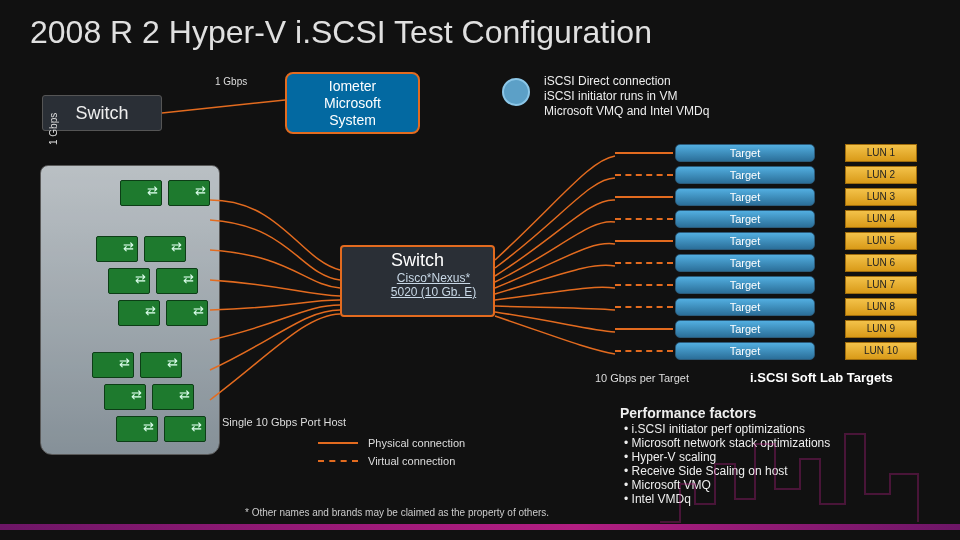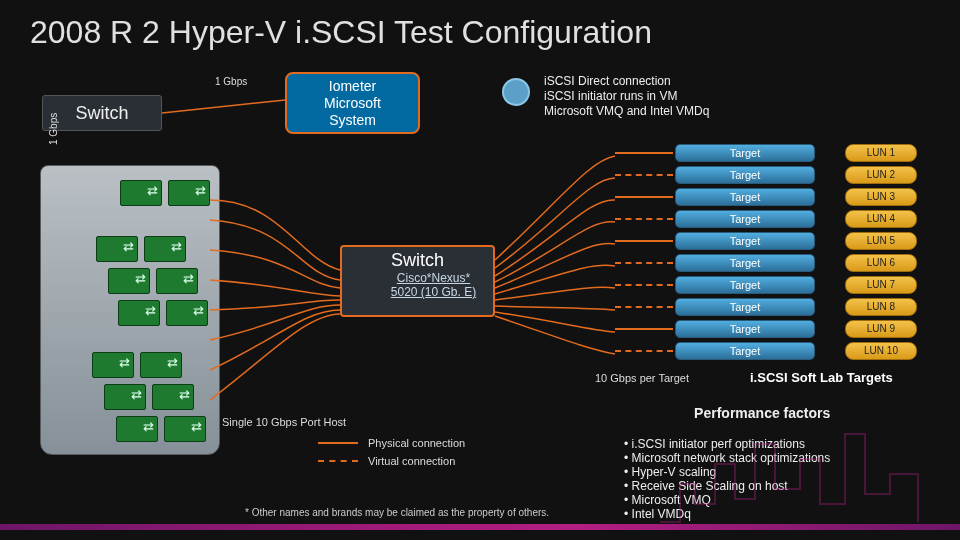--- a/index.html
+++ b/index.html
@@ -128,21 +128,21 @@
     color: #fff;
   }
   .lun-pill {
     position: absolute;
     left: 170px;
     top: 0;
     width: 72px;
     height: 18px;
     background: linear-gradient(#f3c24a, #d99a18);
     border: 1px solid #a06d0c;
-    border-radius: 8px;
+    border-radius: 0;
     font-size: 10px;
     line-height: 16px;
     text-align: center;
     color: #222;
   }
   .trow .conn {
     position: absolute;
     left: -60px;
     top: 8px;
     width: 58px;
@@ -165,21 +165,21 @@
     font-weight: 600;
     color: #fff;
   }
   #perf {
     position: absolute;
     top: 405px;
     left: 620px;
     font-size: 12px;
     color: #eee;
   }
-  #perf .ph { font-size: 14px; font-weight: 600; margin-bottom: 16px; text-align: right; }
+  #perf .ph { font-size: 14px; font-weight: 600; margin-bottom: 1px; }
   #perf ul { list-style: none; padding-left: 4px; }
   #perf li::before { content: "• "; }
   #host-label {
     position: absolute;
     top: 416px;
     left: 222px;
     font-size: 11px;
     color: #ddd;
   }
   #legend {

